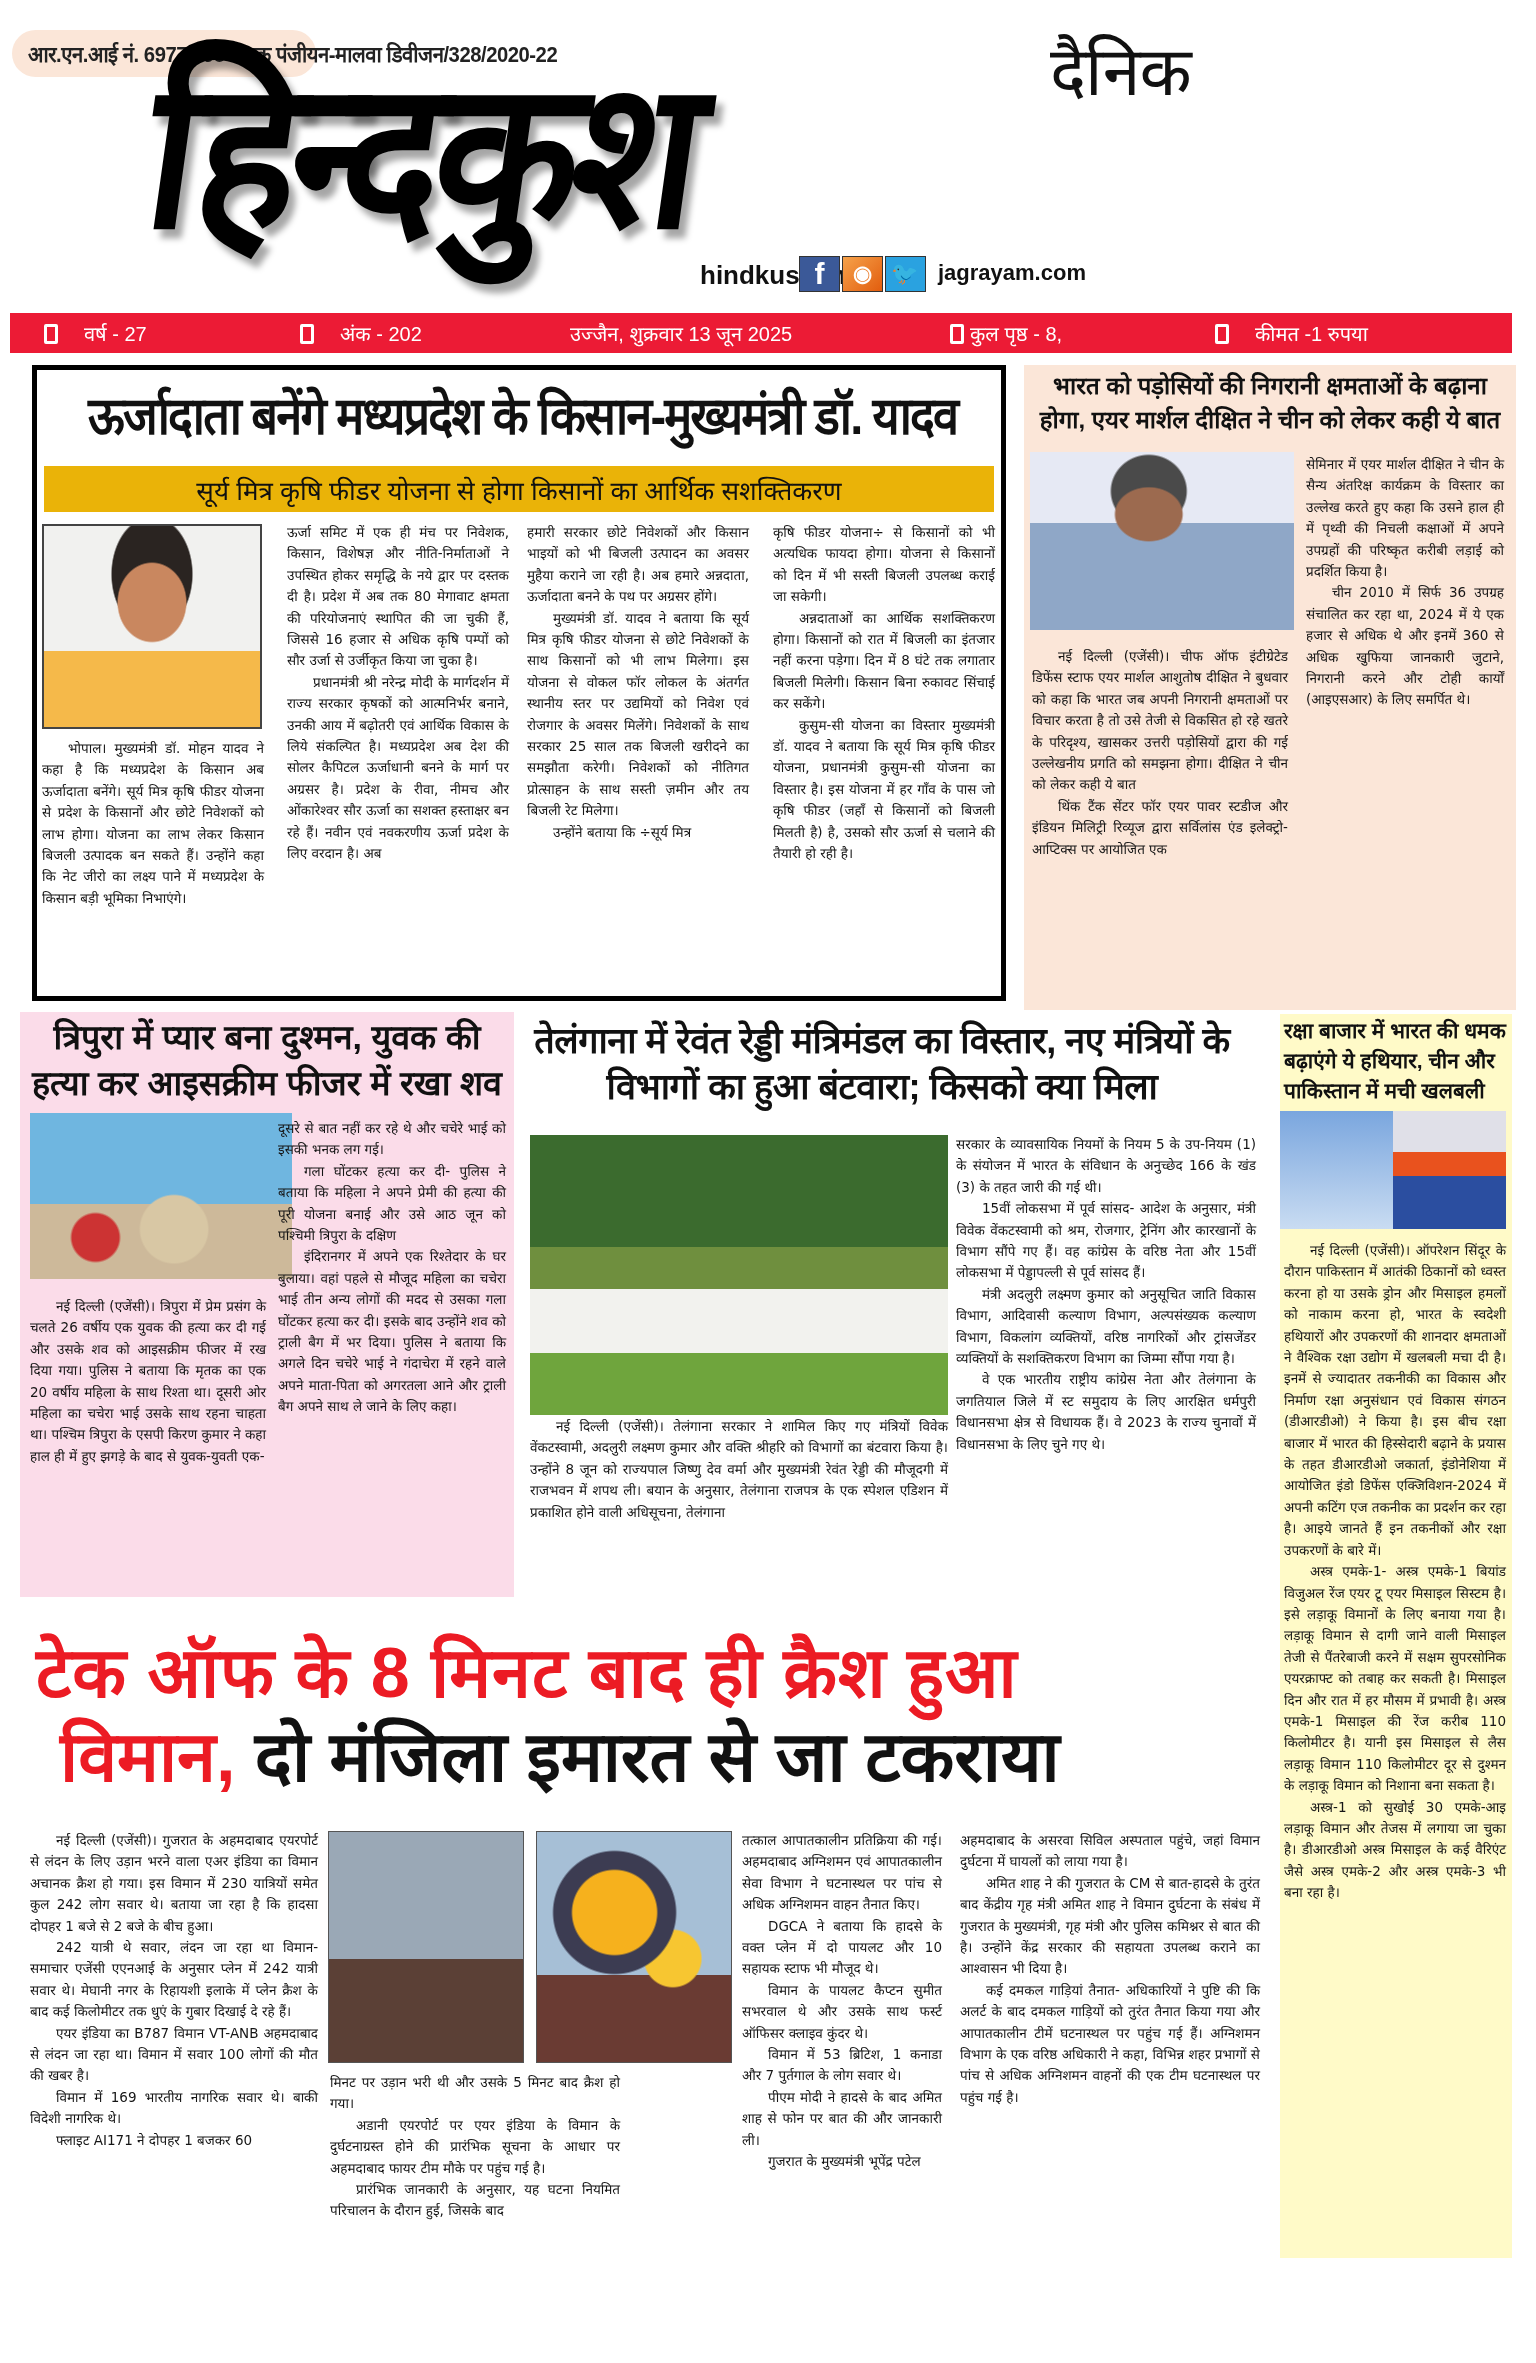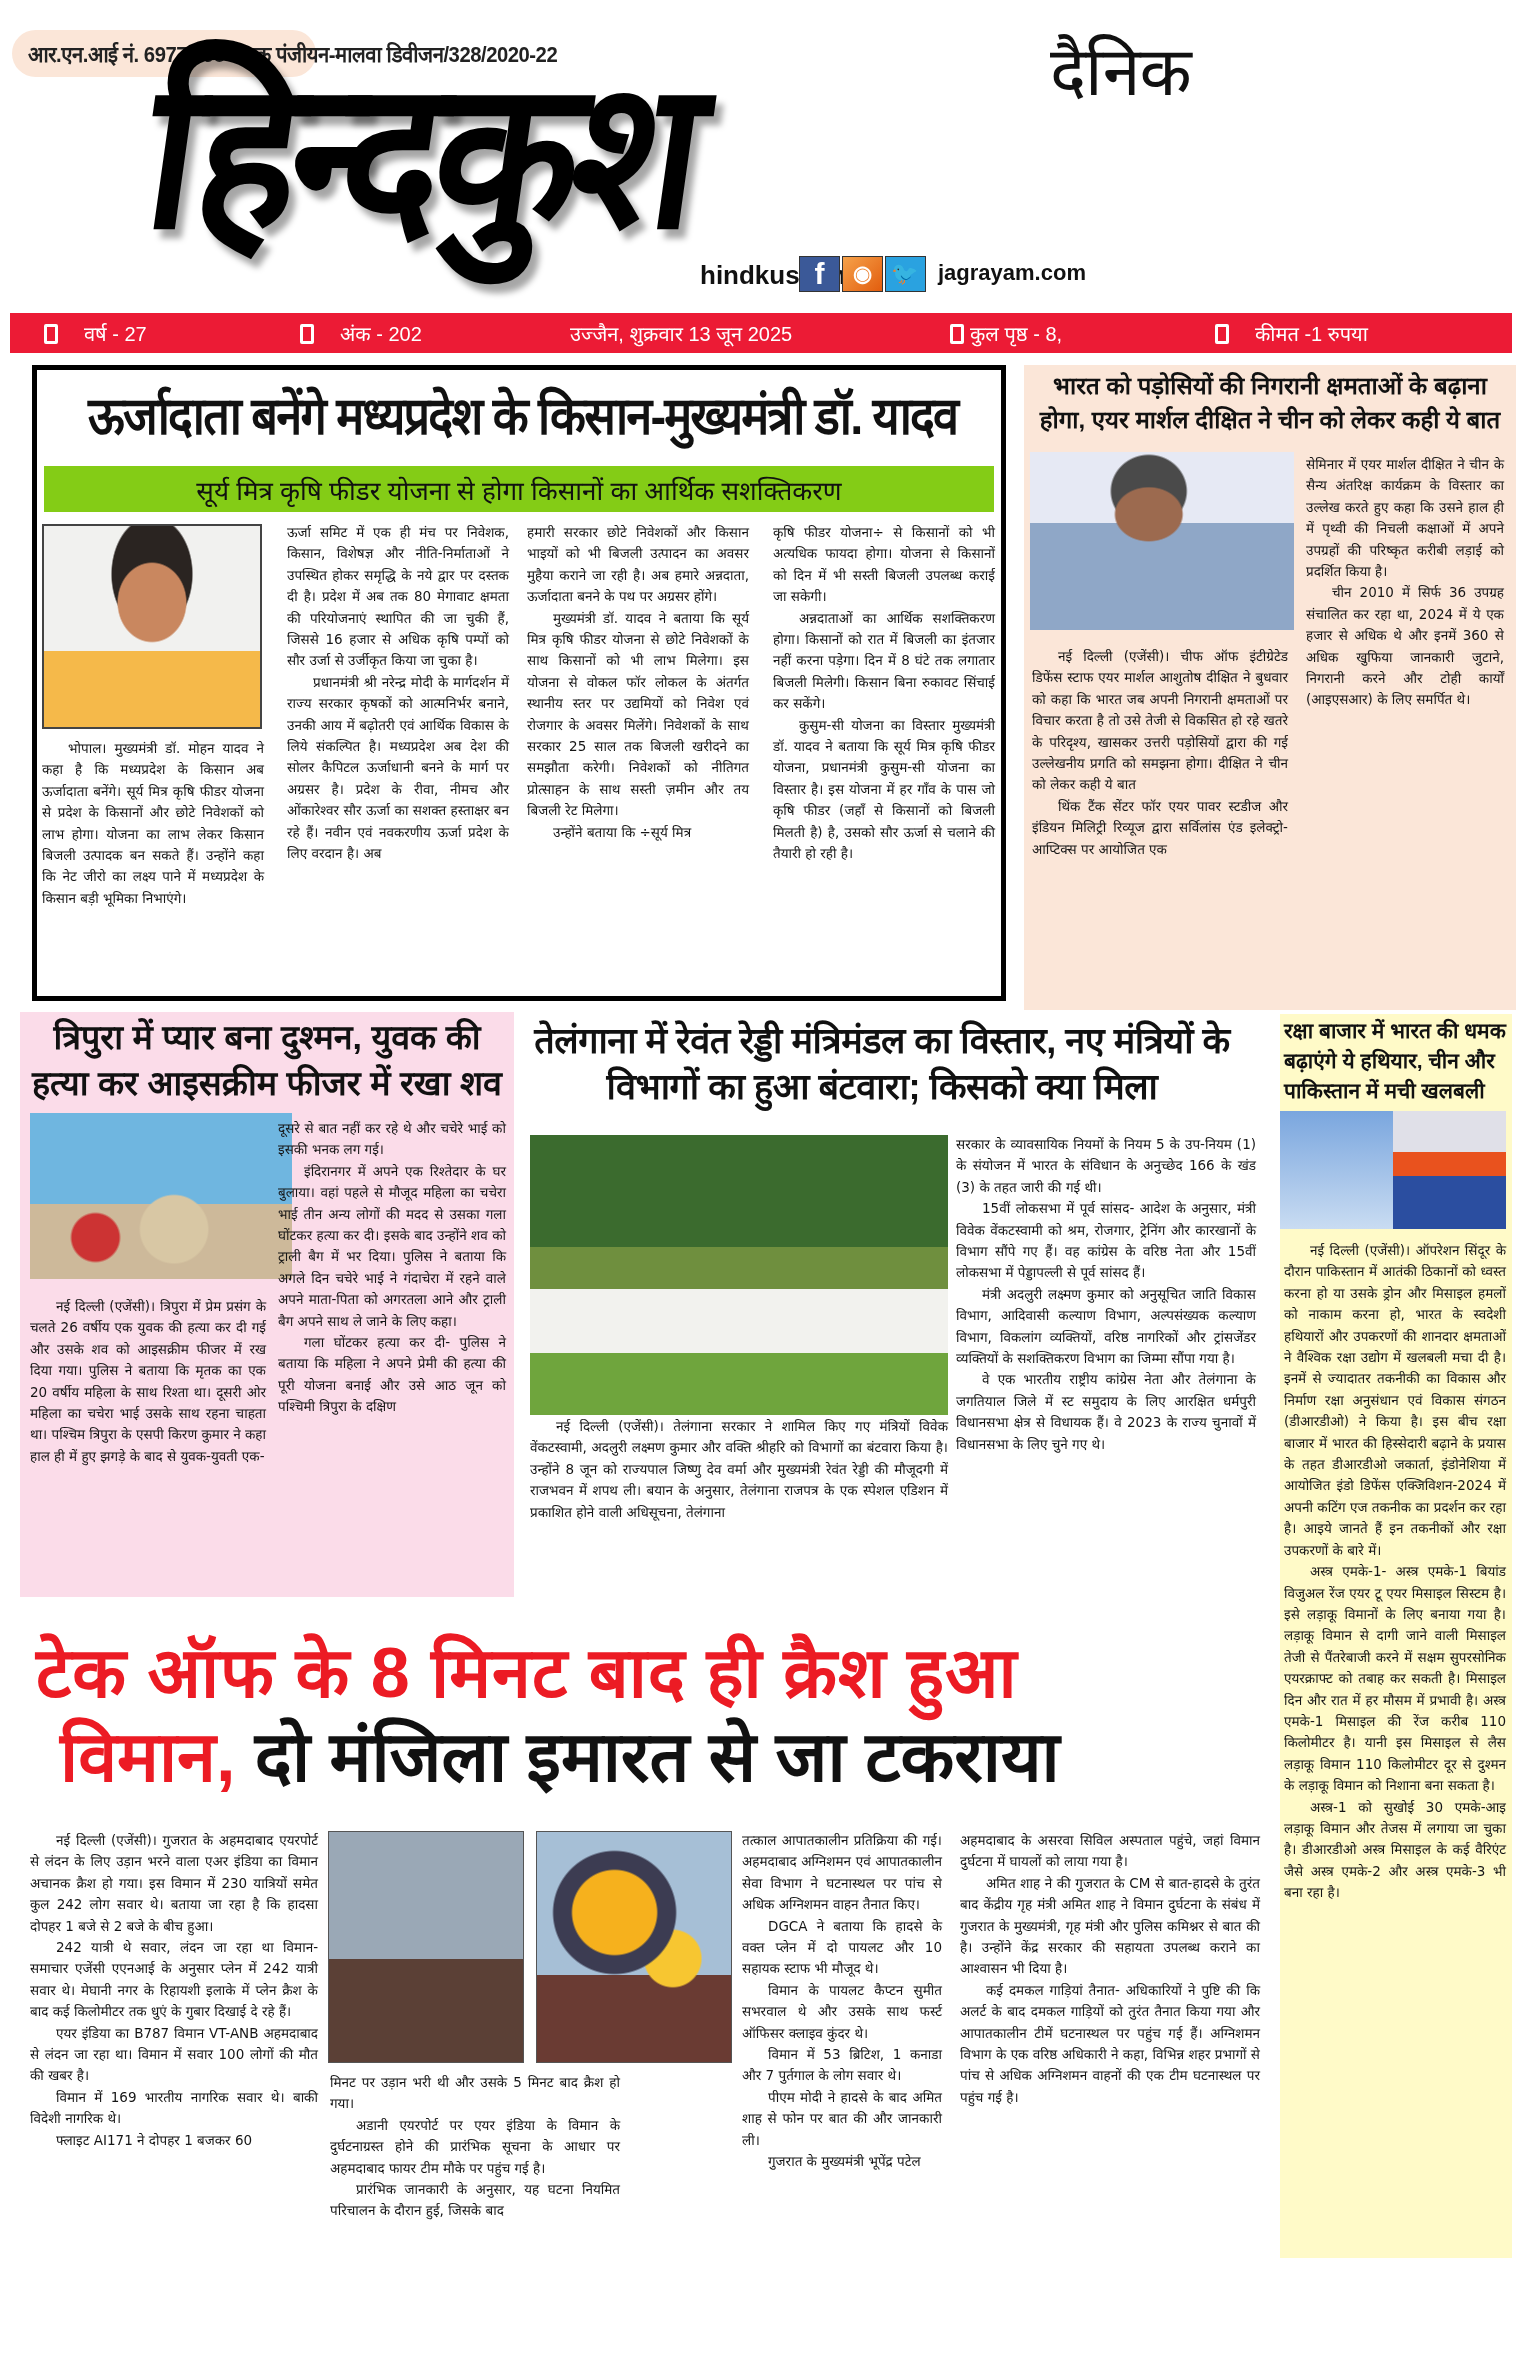--- a/index.html
+++ b/index.html
@@ -20,21 +20,21 @@
   .tw { left: 885px; background: #2aa2e0; font-size: 22px; }
   .site-right { left: 938px; top: 260px; font-family: "Liberation Sans", sans-serif; font-size: 22px; font-weight: 700; color: #111; }
 
   .redbar { left: 10px; top: 313px; width: 1502px; height: 40px; background: #ec1b35; color: #fff; }
   .rb-item { position: absolute; top: 7px; font-family: "Liberation Sans", sans-serif; font-size: 20px; display: flex; align-items: center; gap: 26px; white-space: nowrap; }
   .rb-box { width: 14px; height: 20px; border: 3px solid #fff; border-radius: 2px; background: #ec1b35; }
 
   
   .lead-box { left: 32px; top: 365px; width: 974px; height: 636px; border: 5px solid #000; background: #fff; }
   .lead-head { left: 40px; top: 378px; width: 960px; text-align: center; font-family: "Liberation Sans", sans-serif; font-size: 52px; font-weight: 700; letter-spacing: -2px; transform: scaleX(0.9); white-space: nowrap; }
-  .lead-sub { left: 44px; top: 466px; width: 950px; height: 46px; background: #84cc16; text-align: center; font-family: "Liberation Sans", sans-serif; font-size: 26px; padding-top: 6px; }
+  .lead-sub { left: 44px; top: 466px; width: 950px; height: 46px; background: #eab308; text-align: center; font-family: "Liberation Sans", sans-serif; font-size: 26px; padding-top: 6px; }
   .lead-photo { left: 42px; top: 524px; width: 220px; height: 205px; border: 2px solid #444; background: radial-gradient(ellipse at 50% 38%, #c9875f 0 22%, transparent 23%), radial-gradient(ellipse at 50% 24%, #2a2421 0 26%, transparent 27%), linear-gradient(180deg,#f1f1ef 0 62%, #f5b94a 62% 100%); }
   .col { font-family: "DejaVu Sans", sans-serif; font-size: 13.5px; line-height: 21.4px; text-align: justify; color: #151515; }
   .col p { text-indent: 26px; }
   .col p.noind { text-indent: 0; }
 
   
   .am-box { left: 1024px; top: 365px; width: 492px; height: 645px; background: #fbe6d8; }
   .am-head { left: 1030px; top: 369px; width: 480px; text-align: center; font-family: "Liberation Sans", sans-serif; font-size: 24px; font-weight: 700; line-height: 34px; }
   .am-photo { left: 1030px; top: 452px; width: 264px; height: 178px; background: radial-gradient(ellipse at 45% 35%, #9c6a4f 0 16%, transparent 17%), radial-gradient(ellipse at 45% 22%, #4a4a4a 0 18%, transparent 19%), linear-gradient(180deg, #e6e9f4 0 40%, #8fa7c7 40% 100%); }
 
@@ -136,22 +136,22 @@
 </div>
 
 <div class="abs tr-box"></div>
 <div class="abs tr-head">त्रिपुरा में प्यार बना दुश्मन, युवक की हत्या कर आइसक्रीम फीजर में रखा शव</div>
 <div class="abs tr-photo"></div>
 <div class="abs col" style="left:30px; top:1296px; width:236px;">
   <p>नई दिल्ली (एजेंसी)। त्रिपुरा में प्रेम प्रसंग के चलते 26 वर्षीय एक युवक की हत्या कर दी गई और उसके शव को आइसक्रीम फीजर में रख दिया गया। पुलिस ने बताया कि मृतक का एक 20 वर्षीय महिला के साथ रिश्ता था। दूसरी ओर महिला का चचेरा भाई उसके साथ रहना चाहता था। पश्चिम त्रिपुरा के एसपी किरण कुमार ने कहा हाल ही में हुए झगड़े के बाद से युवक-युवती एक-</p>
 </div>
 <div class="abs col" style="left:278px; top:1118px; width:228px;">
   <p class="noind">दूसरे से बात नहीं कर रहे थे और चचेरे भाई को इसकी भनक लग गई।</p>
+  <p>गला घोंटकर हत्या कर दी- पुलिस ने बताया कि महिला ने अपने प्रेमी की हत्या की पूरी योजना बनाई और उसे आठ जून को पश्चिमी त्रिपुरा के दक्षिण</p>
   <p>इंदिरानगर में अपने एक रिश्तेदार के घर बुलाया। वहां पहले से मौजूद महिला का चचेरा भाई तीन अन्य लोगों की मदद से उसका गला घोंटकर हत्या कर दी। इसके बाद उन्होंने शव को ट्राली बैग में भर दिया। पुलिस ने बताया कि अगले दिन चचेरे भाई ने गंदाचेरा में रहने वाले अपने माता-पिता को अगरतला आने और ट्राली बैग अपने साथ ले जाने के लिए कहा।</p>
-  <p>गला घोंटकर हत्या कर दी- पुलिस ने बताया कि महिला ने अपने प्रेमी की हत्या की पूरी योजना बनाई और उसे आठ जून को पश्चिमी त्रिपुरा के दक्षिण</p>
 </div>
 
 <div class="abs tg-head">तेलंगाना में रेवंत रेड्डी मंत्रिमंडल का विस्तार, नए मंत्रियों के विभागों का हुआ बंटवारा; किसको क्या मिला</div>
 <div class="abs tg-photo"></div>
 <div class="abs col" style="left:530px; top:1416px; width:418px;">
   <p>नई दिल्ली (एजेंसी)। तेलंगाना सरकार ने शामिल किए गए मंत्रियों विवेक वेंकटस्वामी, अदलुरी लक्ष्मण कुमार और वक्ति श्रीहरि को विभागों का बंटवारा किया है। उन्होंने 8 जून को राज्यपाल जिष्णु देव वर्मा और मुख्यमंत्री रेवंत रेड्डी की मौजूदगी में राजभवन में शपथ ली। बयान के अनुसार, तेलंगाना राजपत्र के एक स्पेशल एडिशन में प्रकाशित होने वाली अधिसूचना, तेलंगाना</p>
 </div>
 <div class="abs col" style="left:956px; top:1134px; width:300px;">
   <p class="noind">सरकार के व्यावसायिक नियमों के नियम 5 के उप-नियम (1) के संयोजन में भारत के संविधान के अनुच्छेद 166 के खंड (3) के तहत जारी की गई थी।</p>
   <p>15वीं लोकसभा में पूर्व सांसद- आदेश के अनुसार, मंत्री विवेक वेंकटस्वामी को श्रम, रोजगार, ट्रेनिंग और कारखानों के विभाग सौंपे गए हैं। वह कांग्रेस के वरिष्ठ नेता और 15वीं लोकसभा में पेड्डापल्ली से पूर्व सांसद हैं।</p>

